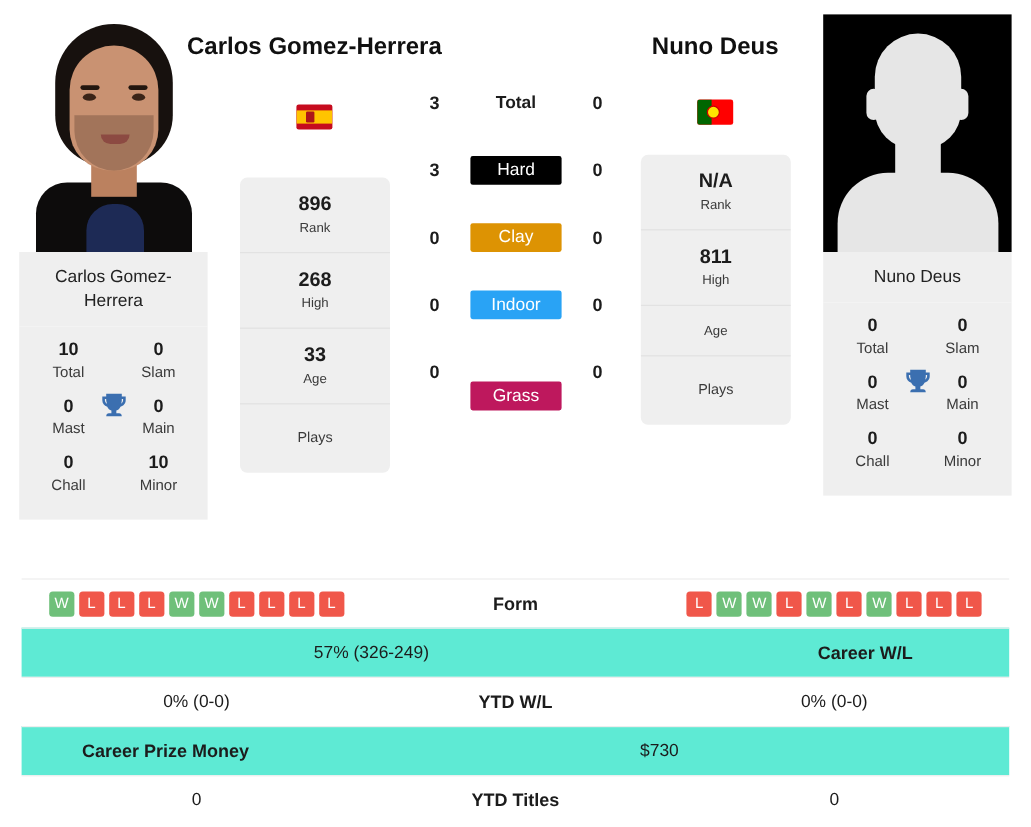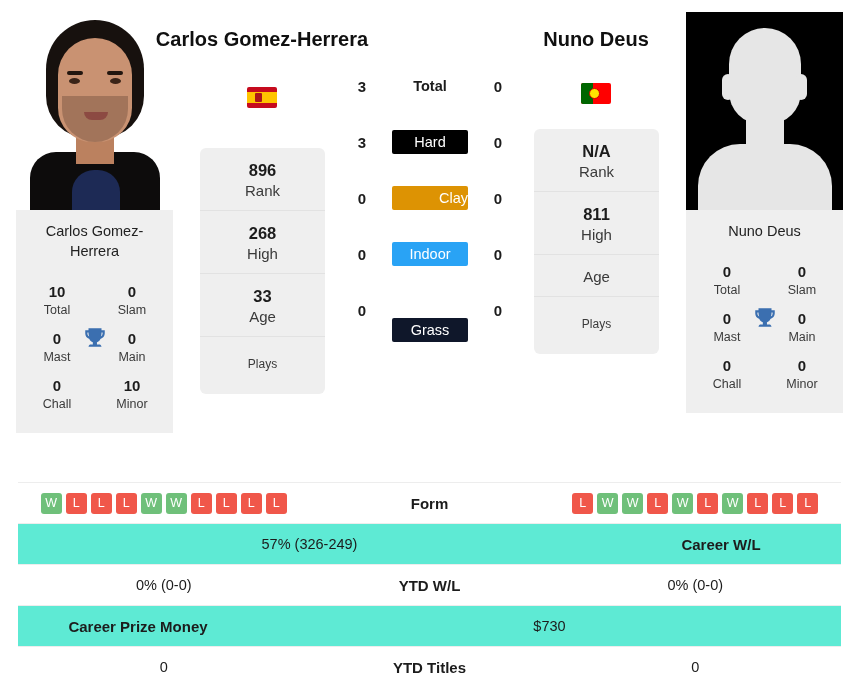--- a/index.html
+++ b/index.html
@@ -121,21 +121,21 @@
     background: #efefef; border-radius: 6px; overflow: hidden;
   }
   .rank-card.left  { left: 200px; top: 148px; }
   .rank-card.right { left: 534px; top: 129px; }
   .rank-cell {
     text-align: center; padding: 12px 4px 10px;
     border-bottom: 1px solid #e2e2e2;
   }
   .rank-cell:last-child { border-bottom: none; }
   .rank-cell .num { font-size: 16.5px; font-weight: bold; line-height: 21px; color: #1c1c1c; text-align: center; }
-  .rank-cell .lbl { font-size: 15px; color: #3a3a3a; line-height: 19px; }
+  .rank-cell .lbl { font-size: 11px; color: #3a3a3a; line-height: 19px; }
   .rank-cell.plays { padding: 18px 4px 20px; }
   .rank-cell.plays .lbl { font-size: 12px; }
 
   
   .pname {
     position: absolute; text-align: center; width: 230px;
     font-size: 20px; font-weight: bold; line-height: 26px; color: #101010;
   }
   .pname.left  { left: 147px; top: 26px; }
   .pname.right { left: 481px; top: 26px; }
@@ -376,35 +376,35 @@
         <div class="surf-row">
           <div class="surf-score">3</div>
           <div class="surf-label-wrap">
             <span class="surf-label chip" style="background: #000000;">Hard</span>
           </div>
           <div class="surf-score">0</div>
         </div>
         <div class="surf-row">
           <div class="surf-score">0</div>
           <div class="surf-label-wrap">
-            <span class="surf-label chip" style="background: rgb(221, 147, 3); text-align: right;">Clay</span>
+            <span class="surf-label chip" style="background: rgb(221, 147, 3);">Clay</span>
           </div>
           <div class="surf-score">0</div>
         </div>
         <div class="surf-row">
           <div class="surf-score">0</div>
           <div class="surf-label-wrap">
             <span class="surf-label chip" style="background: rgb(41, 163, 245);">Indoor</span>
           </div>
           <div class="surf-score">0</div>
         </div>
         <div class="surf-row">
           <div class="surf-score">0</div>
           <div class="surf-label-wrap">
-            <span class="surf-label chip" style="background: #0f172a; margin-top: 40px;">Grass</span>
+            <span class="surf-label chip" style="background: #be185d; margin-top: 40px;">Grass</span>
           </div>
           <div class="surf-score">0</div>
         </div>
       </div>
 
   </div>
 
   <div class="table" id="stats-table">
       <div class="trow">
         <div class="tcell">

